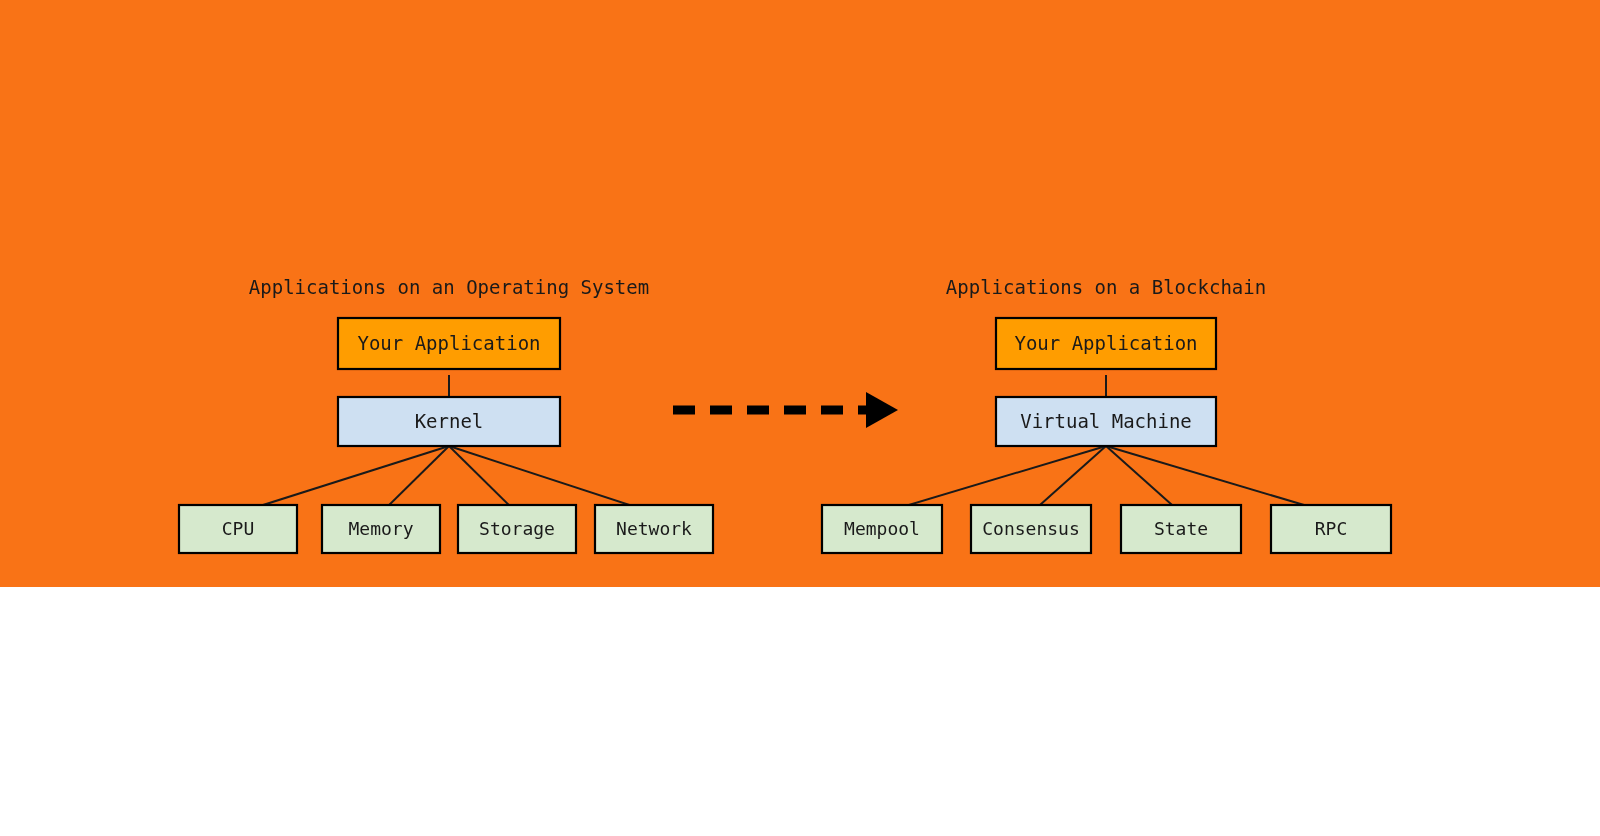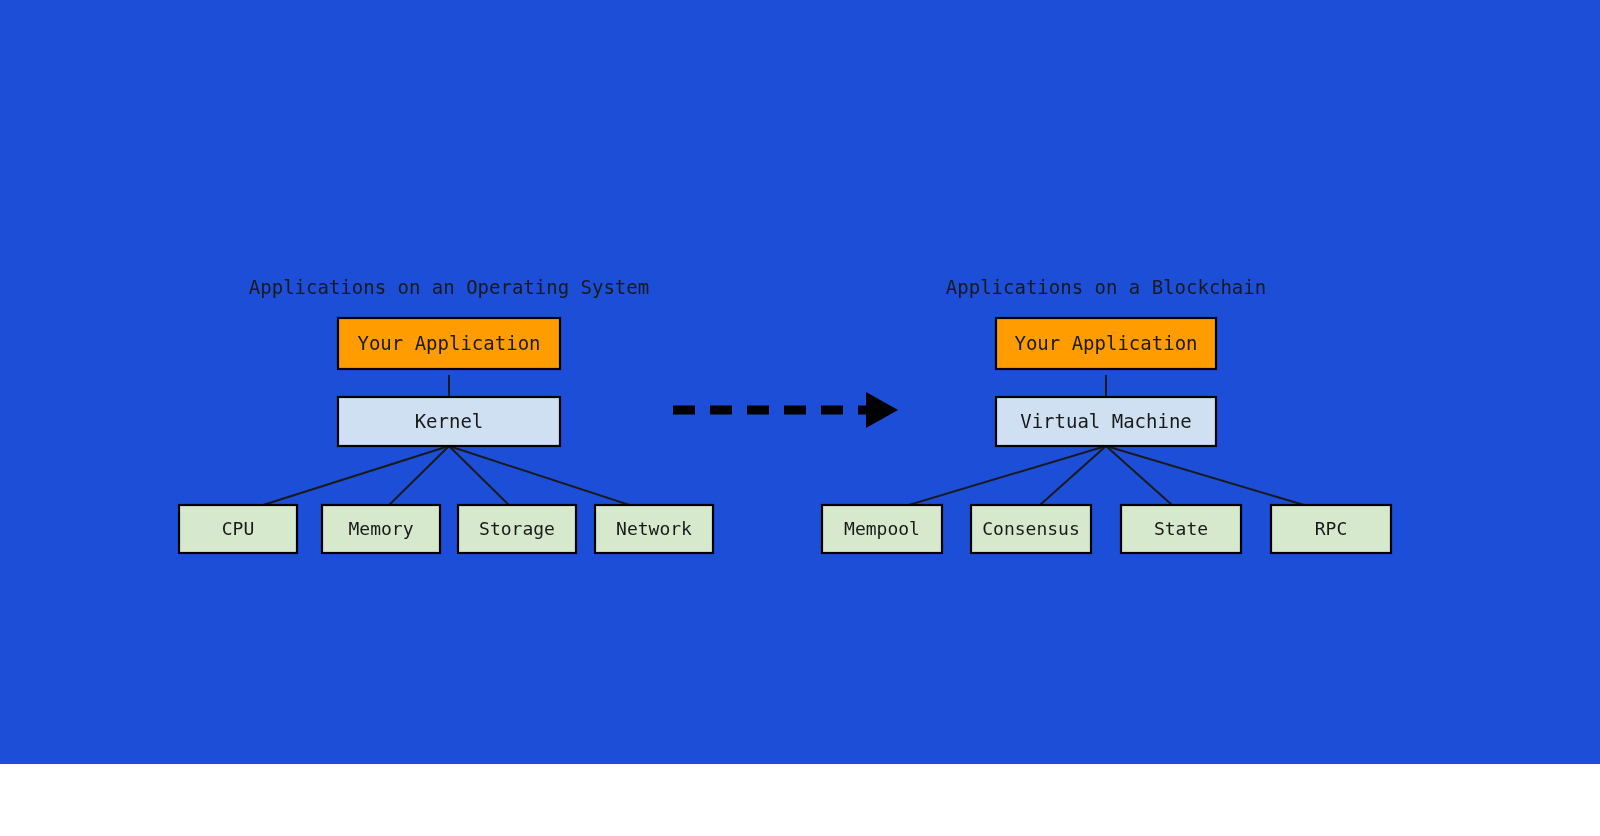--- a/index.html
+++ b/index.html
@@ -9,22 +9,22 @@
   }
   body {
     width: 1600px;
     height: 836px;
     overflow: hidden;
     font-family: "DejaVu Sans Mono", "Liberation Mono", monospace;
   }
   #diagram-root {
     position: relative;
     width: 1600px;
-    height: 764px;
-    background: #1d4ed8;
+    height: 587px;
+    background: #f97316;
   }
   svg#diagram-svg {
     display: block;
     width: 1600px;
     height: 836px;
   }
   .panel-title {
     font-family: "DejaVu Sans Mono", "Liberation Mono", monospace;
     font-size: 19px;
     fill: #1a1a1a;

